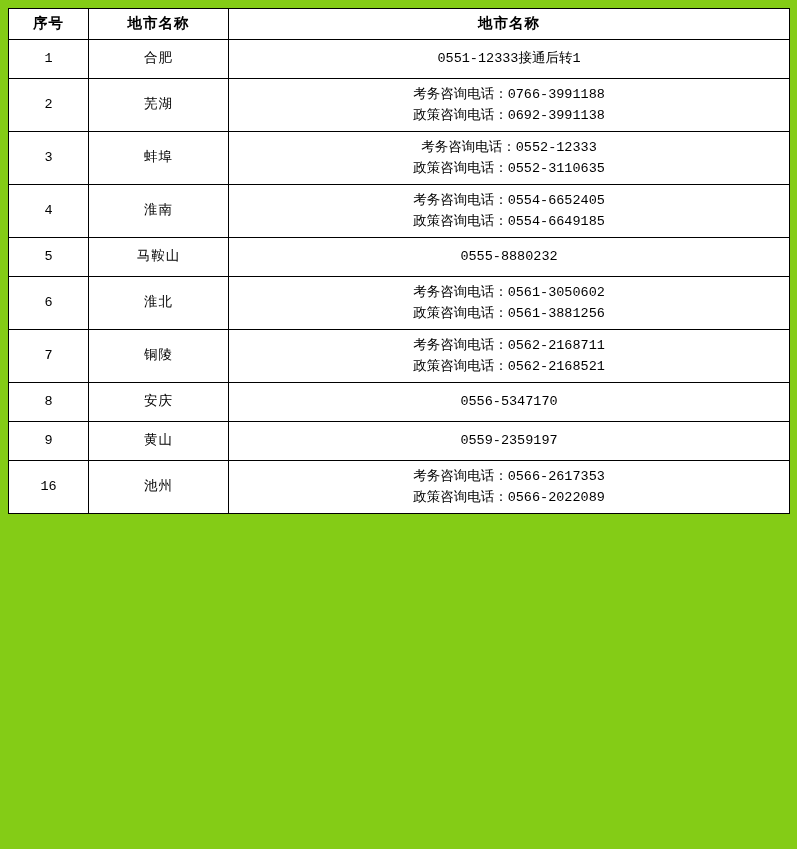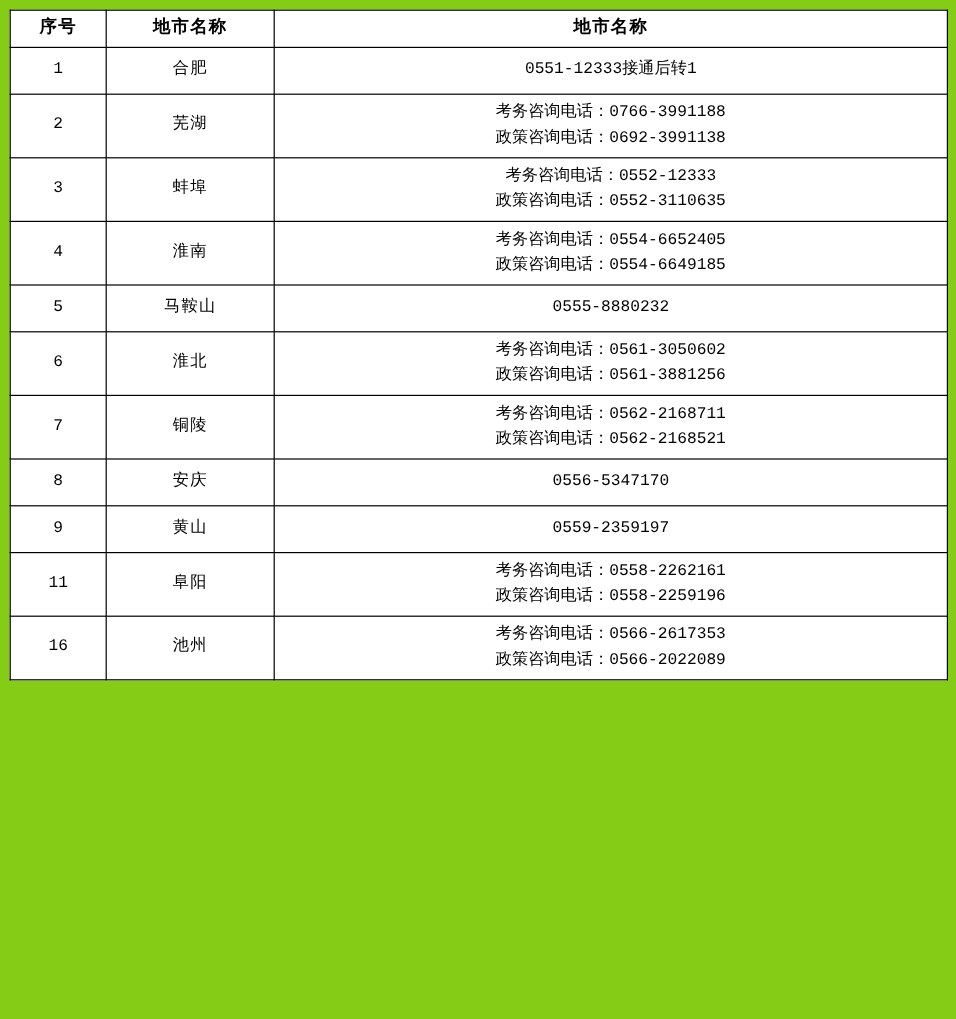--- a/index.html
+++ b/index.html
@@ -172,30 +172,20 @@
         <tr class="row-single">
           <td class="cell-index">9</td>
           <td class="cell-city">黄山</td>
           <td class="cell-phone">
             <div class="phone-lines">
               <div class="phone-line">0559-2359197</div>
             </div>
           </td>
         </tr>
         <tr class="row-double">
-          <td class="cell-index">11</td>
-          <td class="cell-city">阜阳</td>
-          <td class="cell-phone">
-            <div class="phone-lines">
-              <div class="phone-line">考务咨询电话：0558-2262161</div>
-              <div class="phone-line">政策咨询电话：0558-2259196</div>
-            </div>
-          </td>
-        </tr>
-        <tr class="row-double">
           <td class="cell-index">16</td>
           <td class="cell-city">池州</td>
           <td class="cell-phone">
             <div class="phone-lines">
               <div class="phone-line">考务咨询电话：0566-2617353</div>
               <div class="phone-line">政策咨询电话：0566-2022089</div>
             </div>
           </td>
         </tr>
       </tbody>

